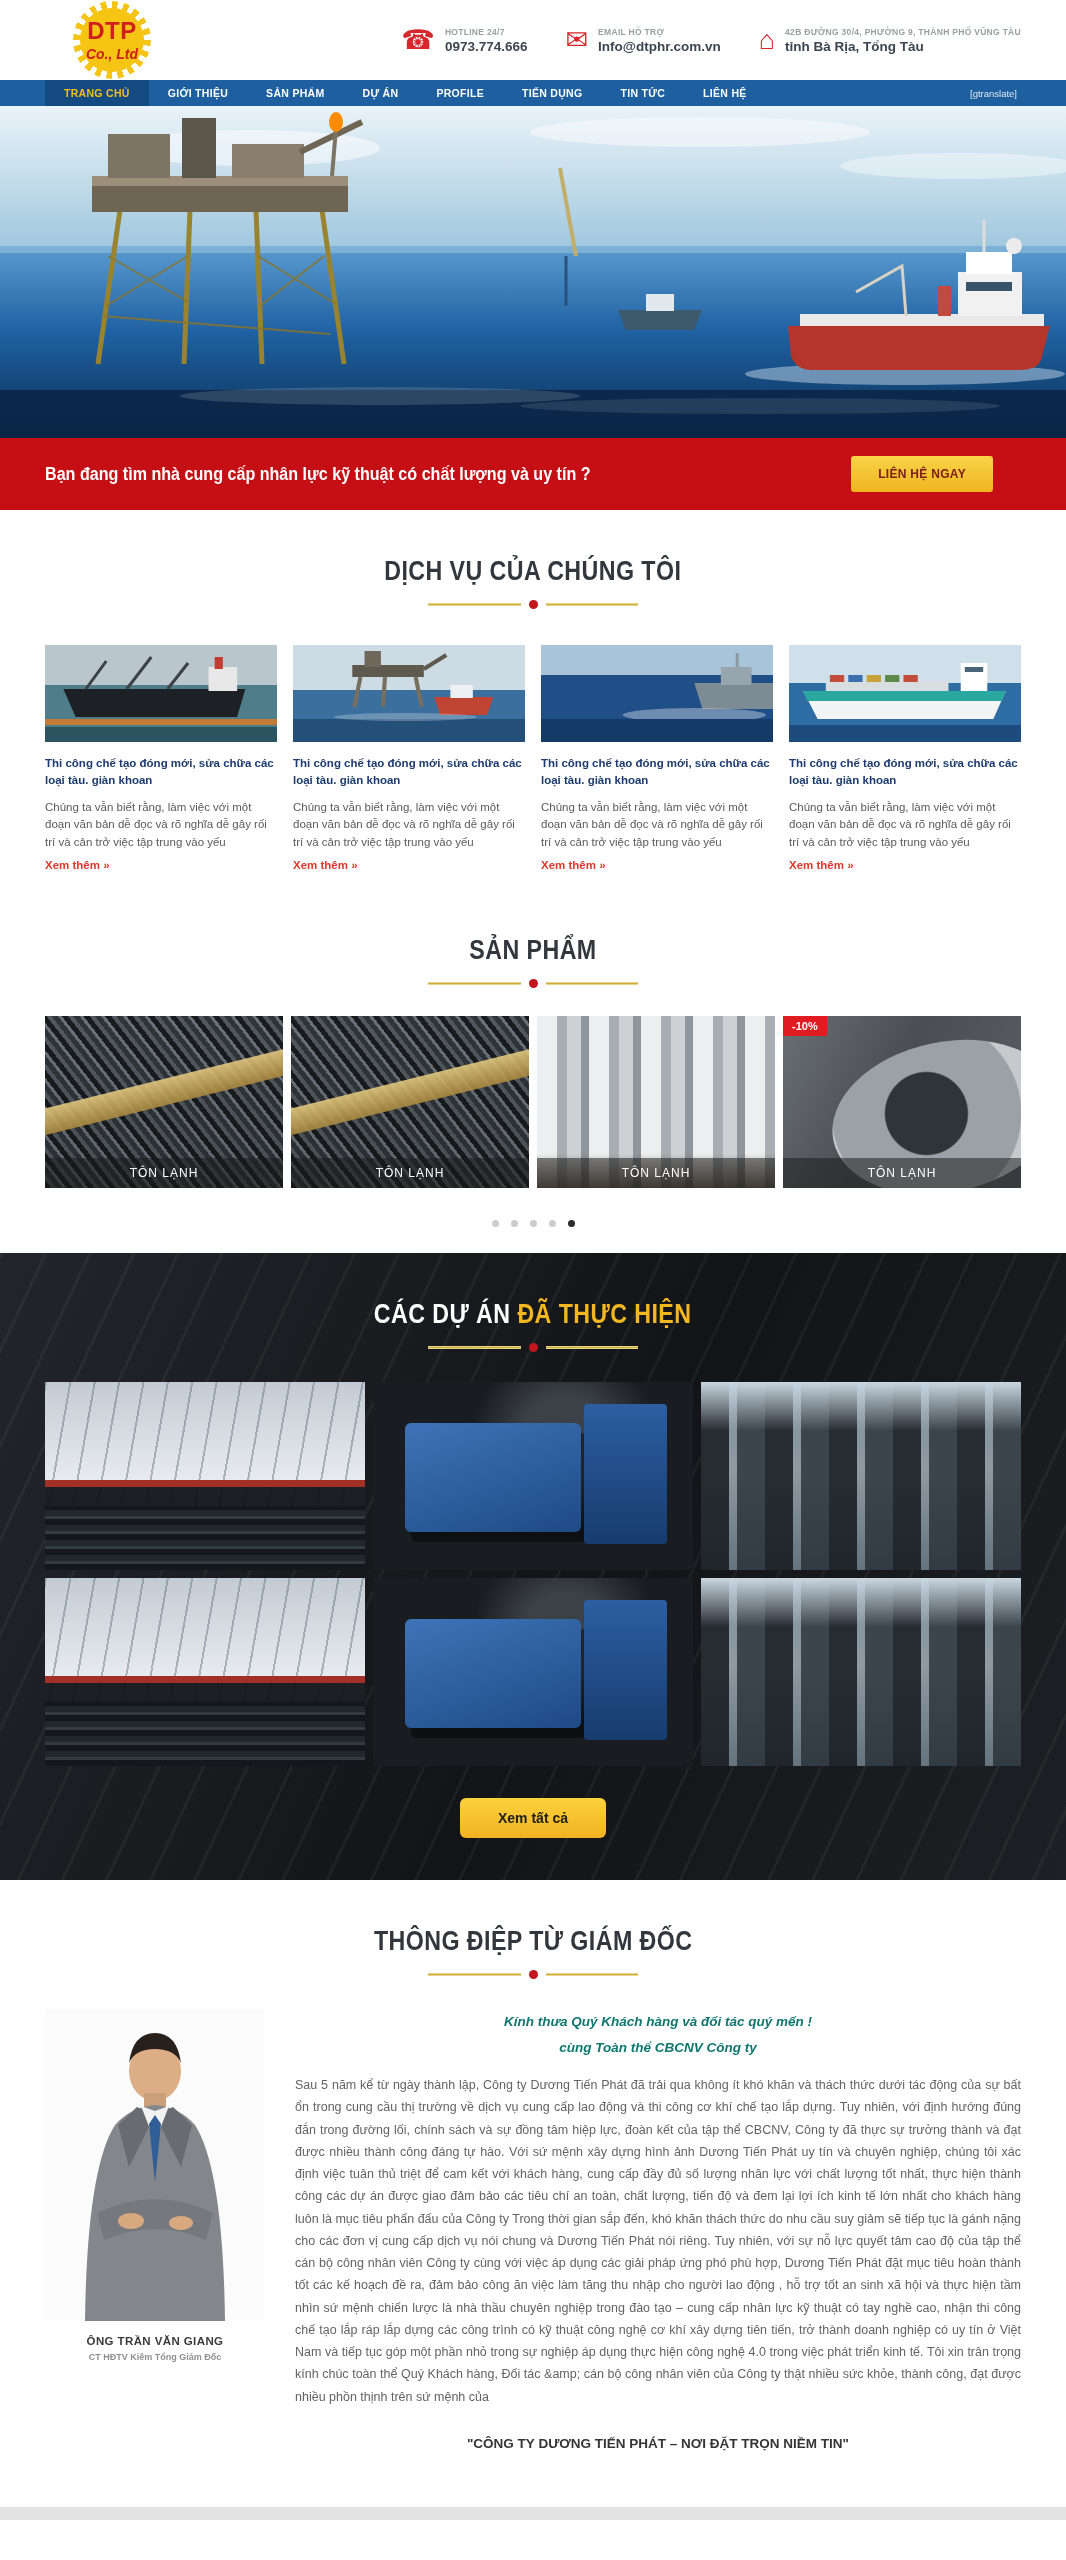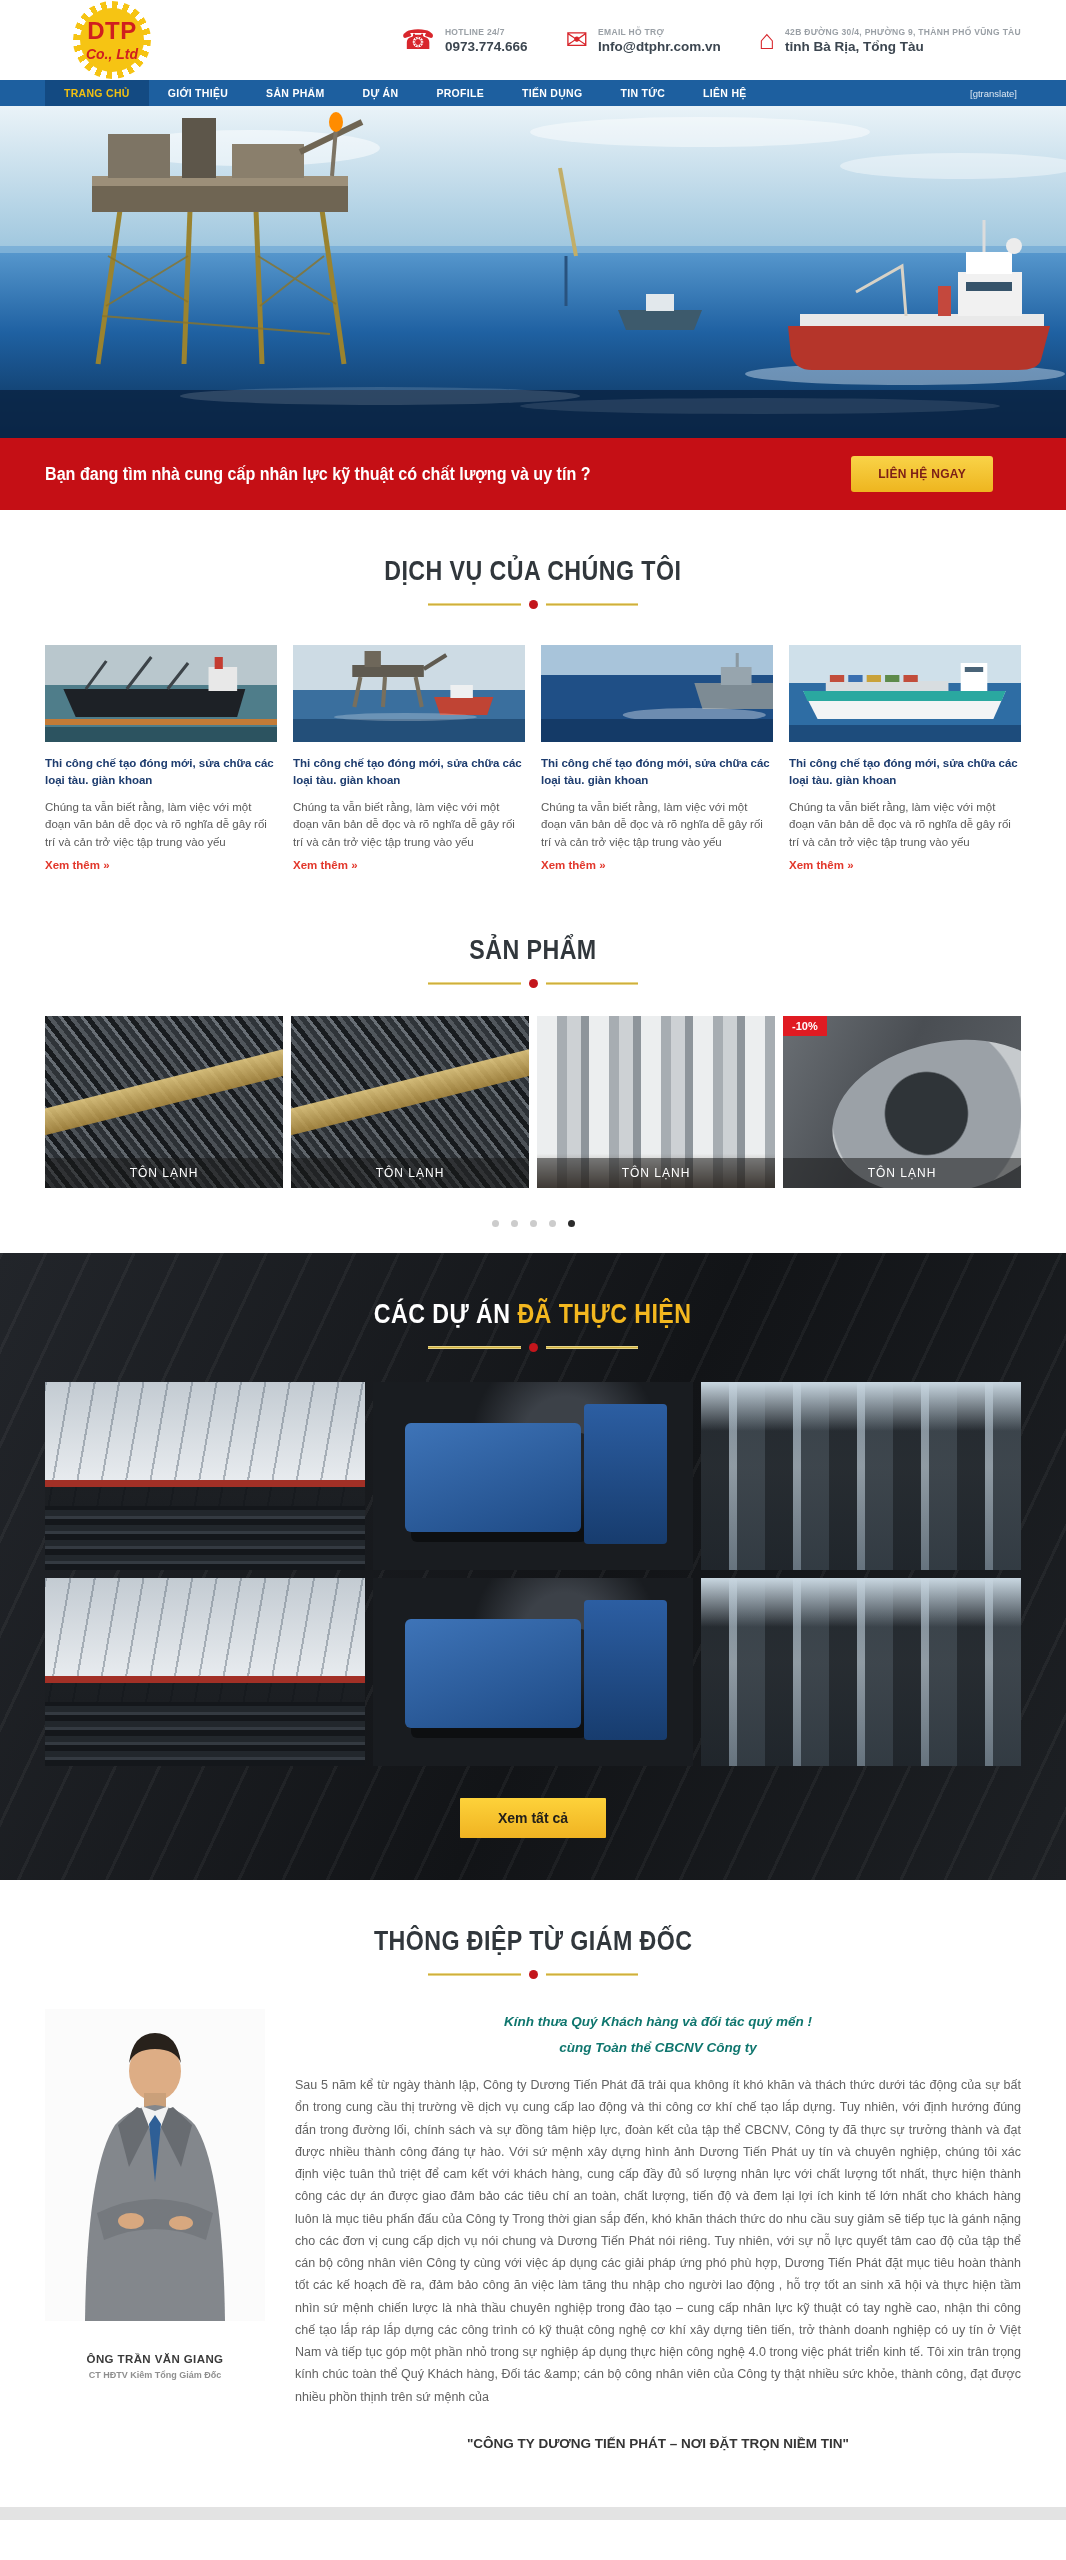--- a/index.html
+++ b/index.html
@@ -91,28 +91,28 @@
   .proj-bg.warehouse::before { content:""; position:absolute; left:0; right:0; top:52%; height:7px; background:#a23026; }
   .proj-bg.warehouse::after { content:""; position:absolute; left:0; right:0; bottom:0; height:34%; background:repeating-linear-gradient(0deg, #14171b 0 6px, #343a41 6px 9px, #22272c 9px 15px); }
   .proj-bg.machine { background:radial-gradient(circle at 60% 30%, #3c4148 0 18%, rgba(0,0,0,0) 40%), #191c20; }
   .proj-bg.machine::before { content:""; position:absolute; left:10%; top:22%; width:55%; height:58%; background:linear-gradient(160deg,#3e74b8,#1e4a85); border-radius:6px; box-shadow:6px 10px 0 rgba(0,0,0,.45); }
   .proj-bg.machine::after { content:""; position:absolute; right:8%; top:12%; width:26%; height:74%; background:linear-gradient(#2c5ea2,#173c6e); border-radius:4px; }
   .proj-bg.plant { background:
       repeating-linear-gradient(90deg, rgba(24,29,34,.92) 0 28px, rgba(84,96,106,.55) 28px 36px, rgba(40,48,55,.88) 36px 64px),
       linear-gradient(#aebfcc, #d9e3ea 45%, #7d8b97); }
   .proj-bg.plant::before { content:""; position:absolute; left:0; right:0; top:0; height:26%; background:linear-gradient(#c9d7e1, rgba(201,215,225,0)); }
   .proj-btn-row { margin-top:32px; text-align:center; }
-  .proj-btn { background:linear-gradient(#fdd23a,#f0b322); border:none; color:#23201a; font-weight:bold; font-size:14px; padding:12px 38px; border-radius:1px; cursor:pointer; font-family:inherit; }
+  .proj-btn { background:linear-gradient(#fdd23a,#f0b322); border:none; color:#23201a; font-weight:bold; font-size:14px; padding:12px 38px; border-radius:6px; cursor:pointer; font-family:inherit; }
 
   
   .director { padding:46px 45px 30px; background:#fff; }
   .dir-flex { margin-top:30px; display:flex; gap:30px; }
   .dir-photo-col { width:220px; flex:none; text-align:center; }
   .dir-photo { width:220px; height:312px; line-height:0; }
-  .dir-name { margin-top:32px; font-size:11.5px; font-weight:bold; color:#3a3a3a; letter-spacing:0.4px; }
+  .dir-name { margin-top:14px; font-size:11.5px; font-weight:bold; color:#3a3a3a; letter-spacing:0.4px; }
   .dir-role { margin-top:5px; font-size:9px; font-weight:bold; color:#8f8f8f; }
   .dir-text { flex:1; }
   .dir-greet { text-align:center; font-style:italic; font-weight:bold; color:#0f766e; font-size:13.5px; line-height:1.9; }
   .dir-msg { margin-top:14px; font-size:12.5px; color:#636363; line-height:1.78; text-align:justify; }
   .dir-quote { margin-top:28px; text-align:center; font-size:13.5px; font-weight:bold; color:#353535; }
 
   .footer-strip { height:13px; background:#e3e3e3; margin-top:26px; }
 </style>
 </head>
 <body>

